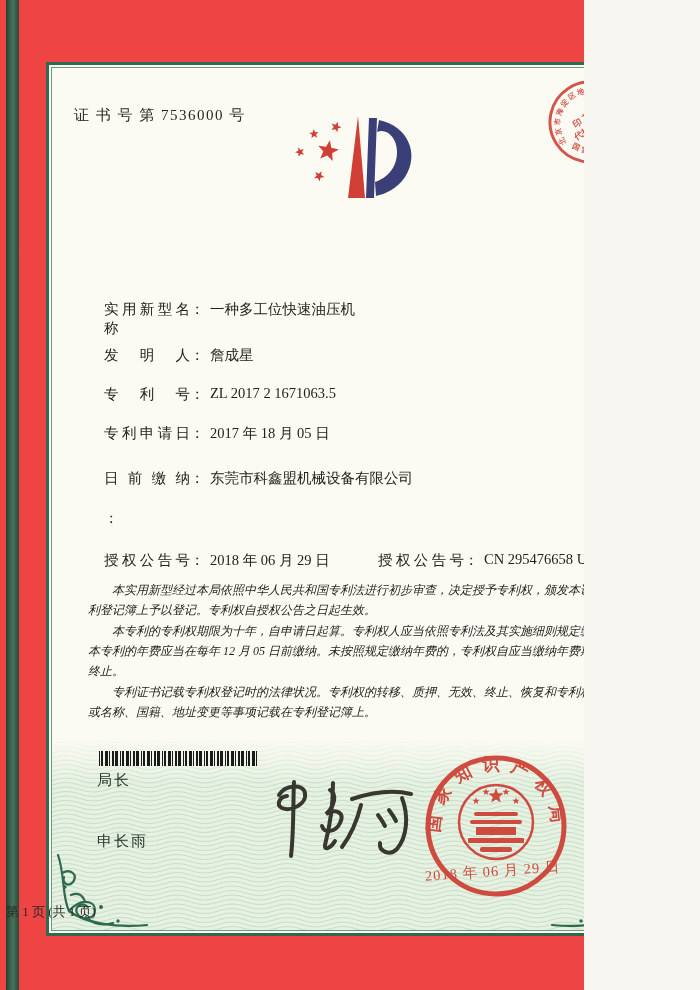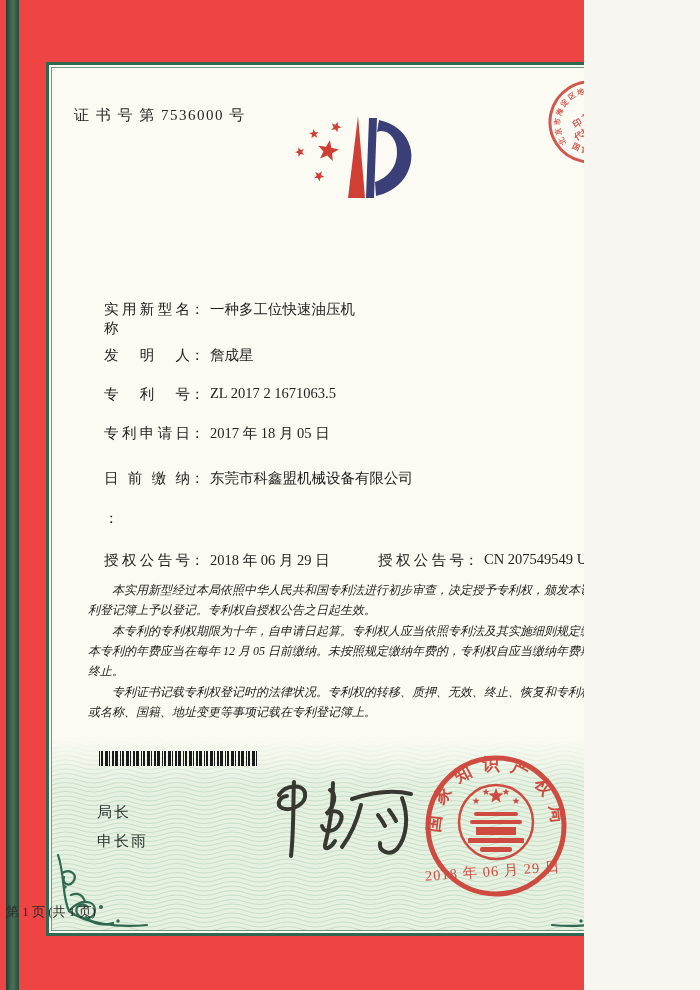--- a/index.html
+++ b/index.html
@@ -34,21 +34,21 @@
   .addr-val span { display:block; }
   .right-pair { position:absolute; left:274px; top:0; display:flex; }
 
   .body-text { left:88px; top:580px; width:557px; font-size:12px; line-height:20px;
     font-style:italic; color:#1d1d1b; }
   .body-text p { text-indent:2em; margin-bottom:1px; }
 
   .barcode { left:99px; top:751px; width:181px; height:15px; display:flex; align-items:stretch; }
   .barcode i { display:block; background:#1a1a1a; }
 
-  .director-title { left:97px; top:803px; font-size:15px; letter-spacing:2px; color:#27352c; }
+  .director-title { left:97px; top:771px; font-size:15px; letter-spacing:2px; color:#27352c; }
   .director-name  { left:97px; top:832px; font-size:15px; letter-spacing:2px; color:#27352c; }
 
   .footer { left:6px; top:903px; width:700px; text-align:left; font-size:13px; color:#2a2a28; }
 
   svg text { font-family:"Liberation Serif","DejaVu Serif",serif; }
 </style>
 </head>
 <body>
 
 <div class="page">
@@ -201,21 +201,21 @@
   <div class="abs row" style="top:509px;">
       <span class="colon">：</span>
   </div>
   <div class="abs row" style="top:551px; position:absolute; width:560px;">
     <span class="lbl">授权公告号</span>
       <span class="colon">：</span>
     <span class="val">2018 年 06 月 29 日</span>
     <span class="right-pair">
       <span class="lbl">授权公告号</span>
         <span class="colon">：</span>
-      <span class="val">CN 207549549 U</span>
+      <span class="val">CN 295476658 U</span>
     </span>
   </div>
 
   <div class="abs body-text">
     <p>本实用新型经过本局依照中华人民共和国专利法进行初步审查，决定授予专利权，颁发本证书并在专利登记簿上予以登记。专利权自授权公告之日起生效。</p>
     <p>本专利的专利权期限为十年，自申请日起算。专利权人应当依照专利法及其实施细则规定缴纳年费。本专利的年费应当在每年 12 月 05 日前缴纳。未按照规定缴纳年费的，专利权自应当缴纳年费期满之日起终止。</p>
     <p>专利证书记载专利权登记时的法律状况。专利权的转移、质押、无效、终止、恢复和专利权人的姓名或名称、国籍、地址变更等事项记载在专利登记簿上。</p>
   </div>
 
   <div id="barcode" class="abs barcode">

